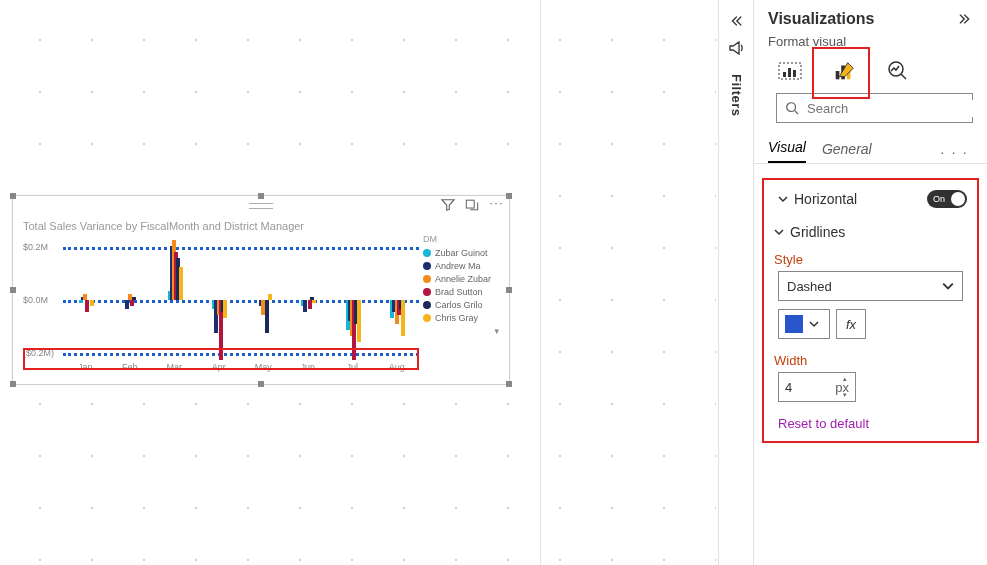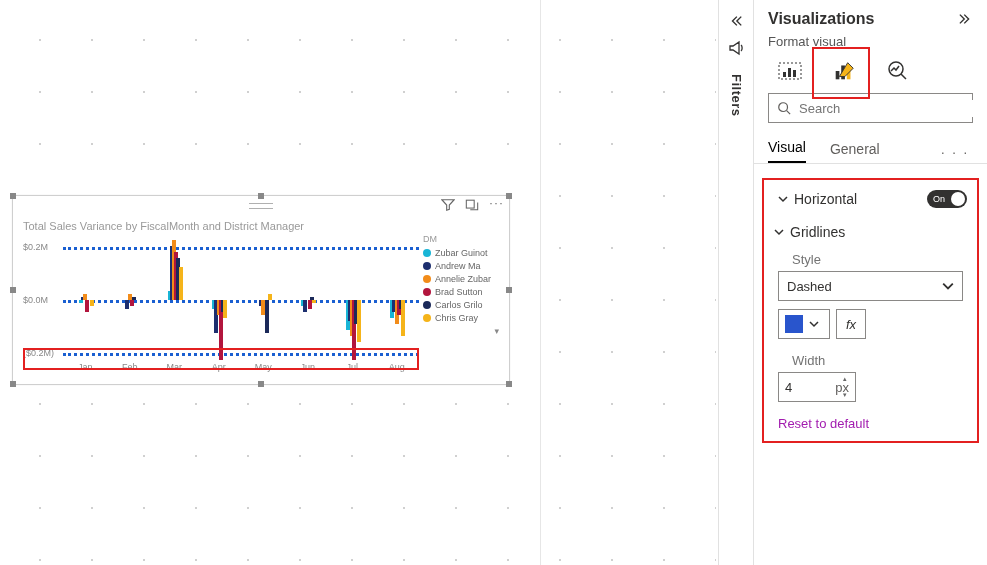--- a/index.html
+++ b/index.html
@@ -120,29 +120,29 @@
   .viz-header h2 { font-size:16px; font-weight:600; margin:0; flex:1; }
   .subhead { padding:2px 14px 6px 14px; font-size:13px; color:#555; }
   .icon-row {
     display:flex; gap:30px; padding:4px 14px 10px 24px; align-items:center;
   }
   .icon-btn { width:24px; height:24px; display:flex; align-items:center; justify-content:center; color:#444; position:relative;}
   .format-sel {
     position:absolute; left:-20px; top:-12px; width:58px; height:52px; border:2px solid #e32020;
   }
   .search-box {
-    margin: 0 14px 10px 14px;
+    margin: 0 14px 10px 22px;
     height: 30px;
     border:1px solid #8a8886;
     display:flex; align-items:center; padding:0 8px; gap:6px;
     font-size:13px; color:#605e5c;
   }
   .search-box input { border:none; outline:none; flex:1; font-size:13px; }
   .tabs {
-    display:flex; gap:24px; padding:0 14px; border-bottom:1px solid #e1e1e1; align-items:flex-end;
+    display:flex; gap:16px; padding:0 14px; border-bottom:1px solid #e1e1e1; align-items:flex-end;font-style:italic;
   }
   .tab { padding:6px 0; font-size:14px; color:#605e5c; cursor:pointer; }
   .tab.active { color:#000; border-bottom:2px solid #000; font-weight:400;}
   .tab-more { margin-left:auto; padding:6px 4px; color:#605e5c; letter-spacing:2px;}
 
   .gridlines-panel {
     margin:14px 8px 0 8px;
     border:2px solid #e32020;
     padding:0 0 10px 0;
   }
@@ -153,21 +153,21 @@
   .caret { display:inline-block; margin-right:6px;}
   .toggle {
     margin-left:auto; width:40px; height:18px; border-radius:9px;
     background:#323130; position:relative; color:#fff; font-size:9px;
     display:flex; align-items:center; padding-left:6px;
   }
   .toggle:after {
     content:""; position:absolute; right:2px; top:2px; width:14px; height:14px;
     border-radius:50%; background:#fff;
   }
-  .field-label { padding:6px 10px 4px 28px; font-size:13px; color:#737373;}
+  .field-label { padding:6px 10px 4px 10px; font-size:13px; color:#c2410c;}
   .select-box {
     margin:0 14px 8px 14px; height:30px; border:1px solid #8a8886;
     display:flex; align-items:center; padding:0 8px; justify-content:space-between;
     font-size:13px;
   }
   .color-row { display:flex; gap:6px; margin:0 14px 8px 14px; }
   .color-swatch {
     width:52px; height:30px; border:1px solid #8a8886;
     display:flex; align-items:center; padding:0 6px; gap:6px;
   }

